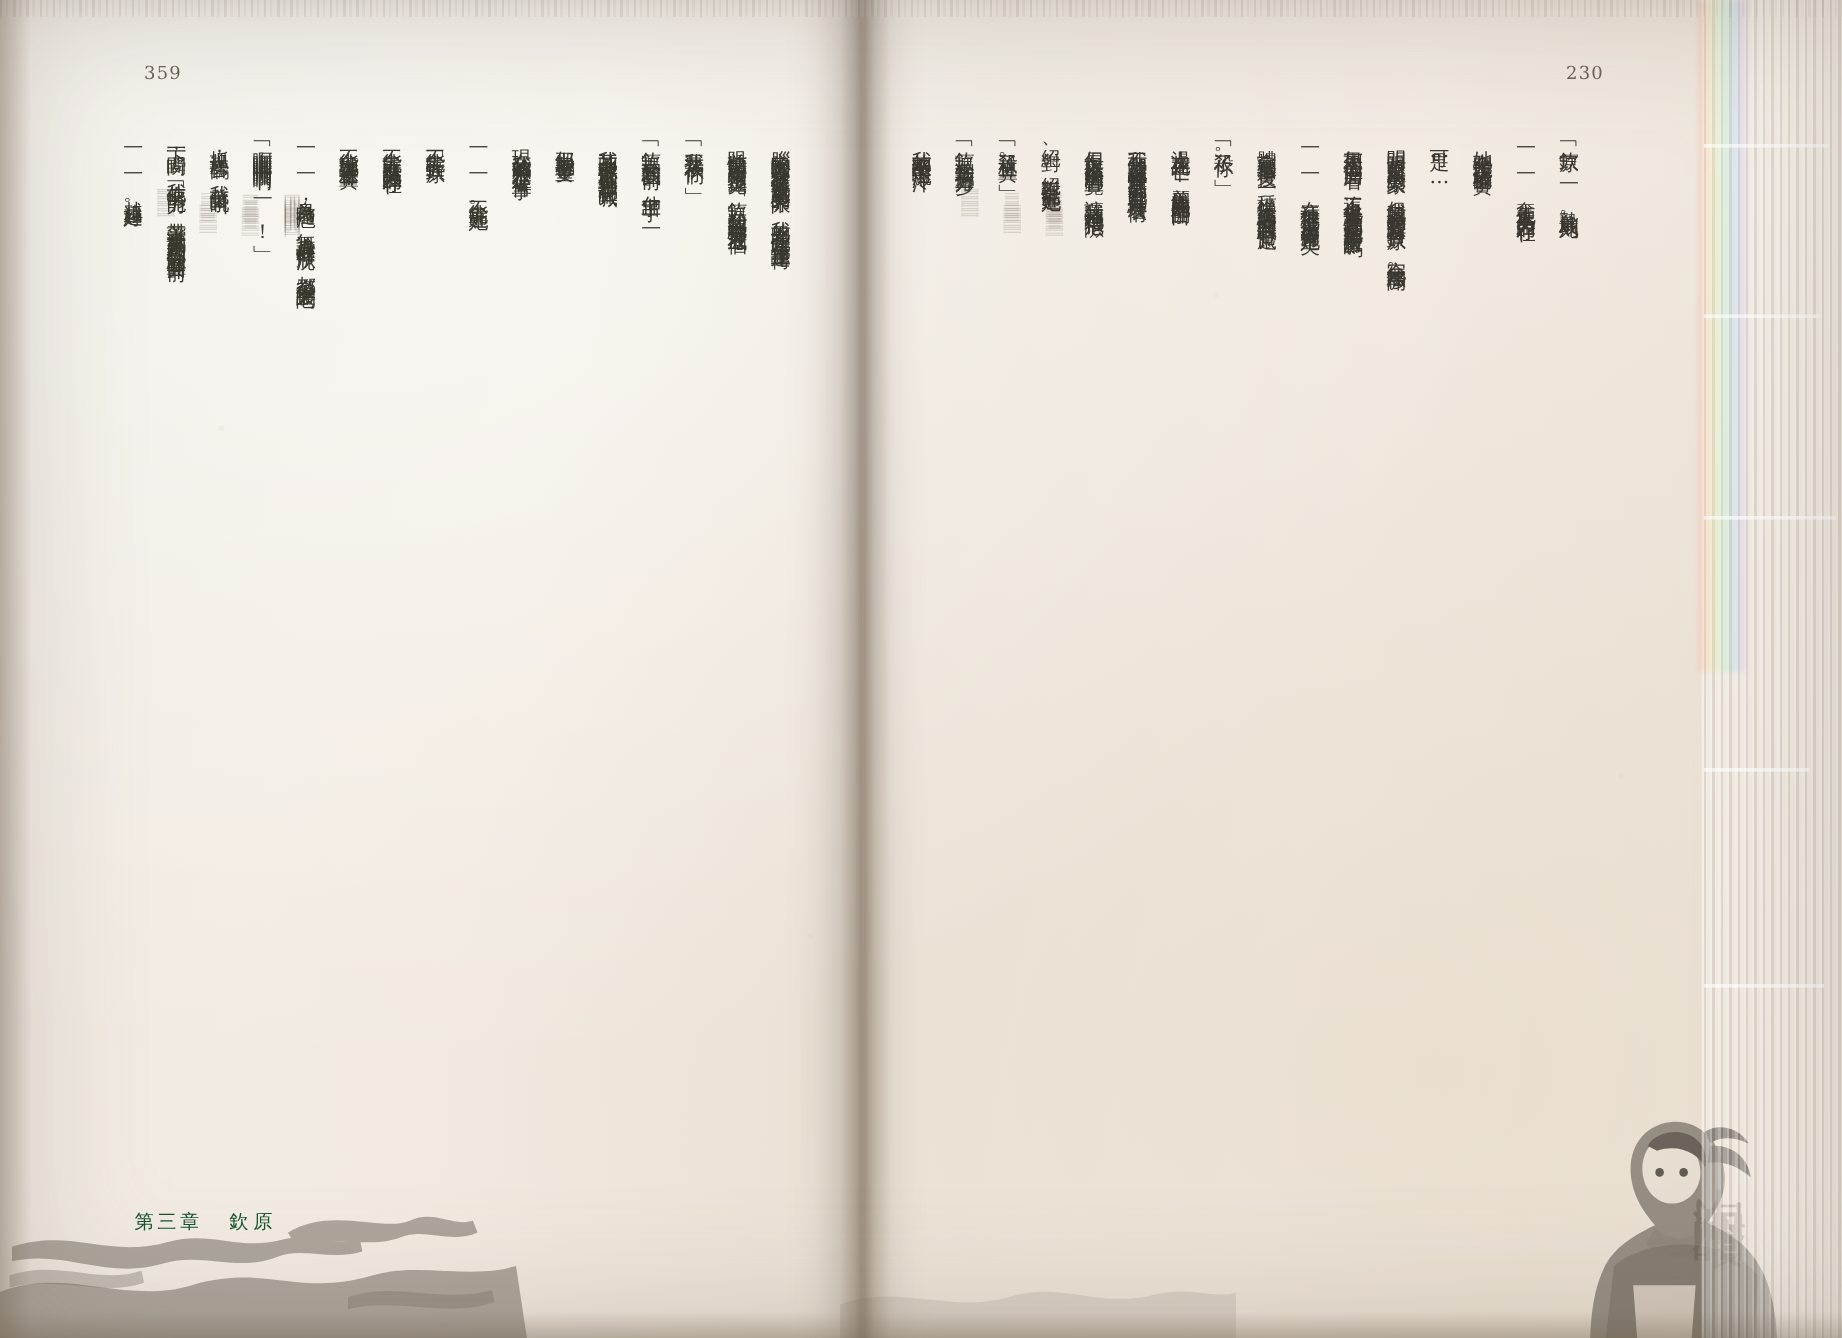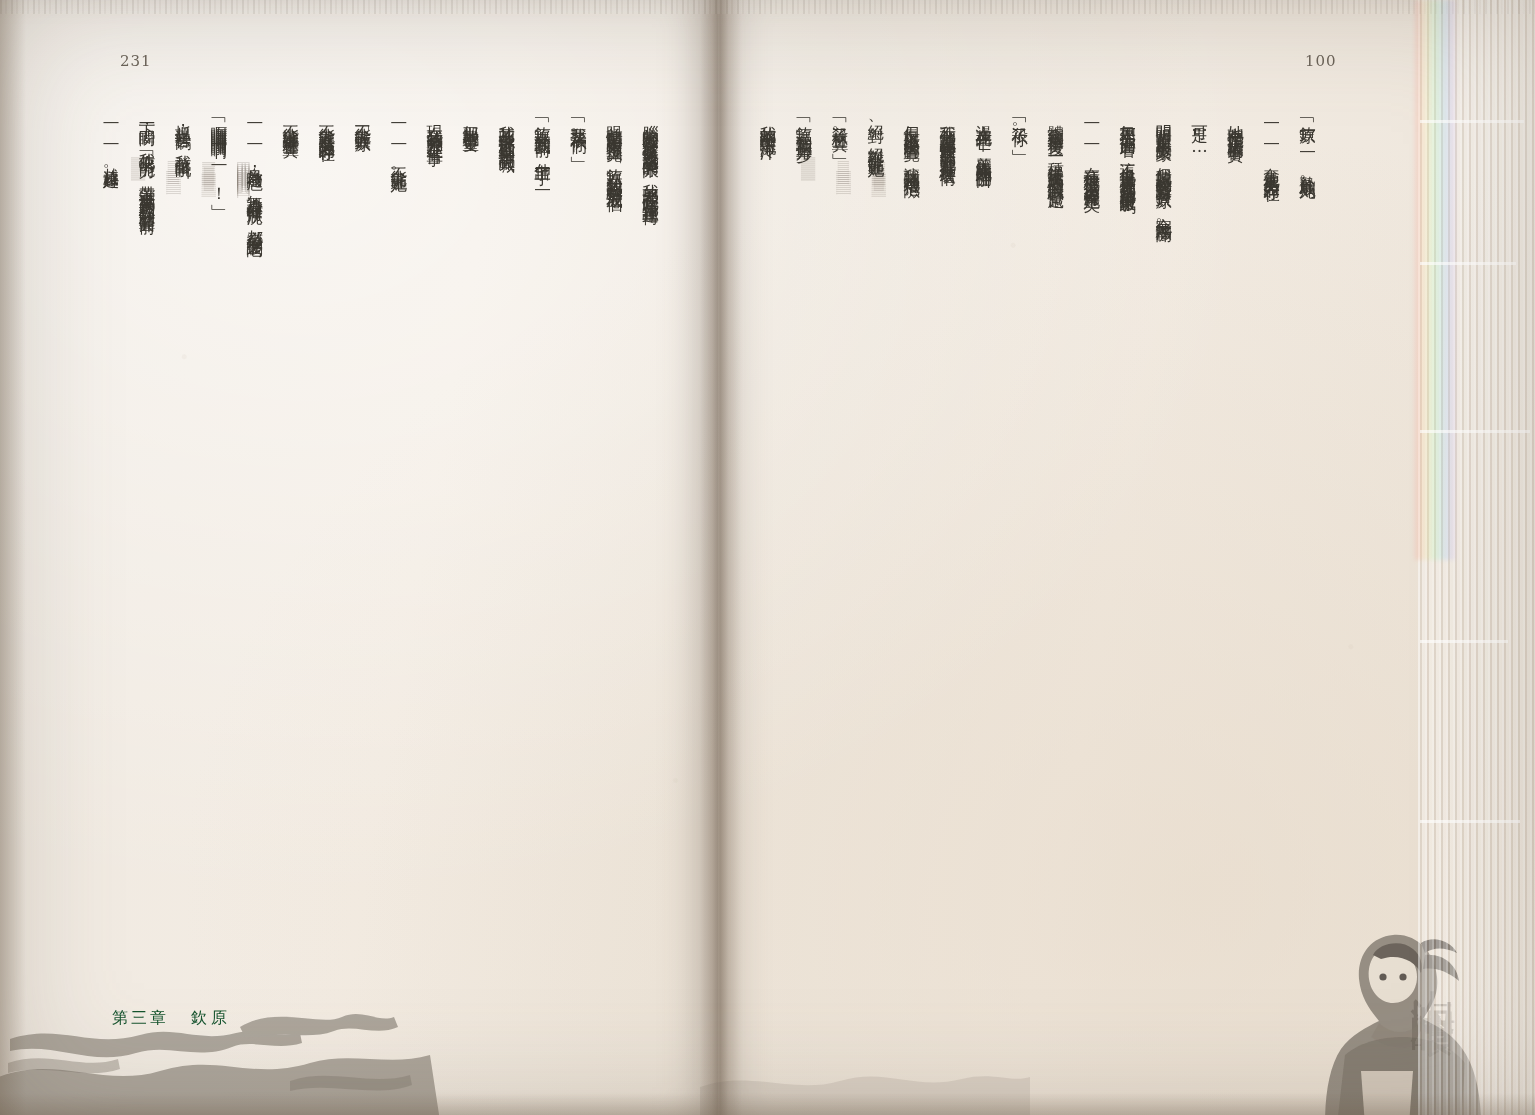--- a/index.html
+++ b/index.html
@@ -256,22 +256,22 @@
   <div class="scan-top"></div>
 
   <div class="ghost ghost-left">一一一一一一一一一一一一
 二二二二二二二二二二二二
 三三三三三三三三三三三三
 四四四四四四四四四四四四</div>
   <div class="ghost ghost-right">一一一一一一一一一一一一
 二二二二二二二二二二二二
 三三三三三三三三三三三三</div>
 
-  <div class="folio folio-left">231</div>
-  <div class="folio folio-right">100</div>
+  <div class="folio folio-left">359</div>
+  <div class="folio folio-right">230</div>
 
   <div class="vcols vcols-left"><p>腦中的嗡吵聲終於突破了我所能忍受的界限，我的思考在此時完全停止運轉。</p><p>眼前情景開始大幅度搖晃。「欽原」在我的視線中分裂成三個。</p><p>「我要殺了你們。」</p><p>「欽原」來到我面前，伸出了手——</p><p>我的耳中似乎依稀聽到洪音鵲在大喊。</p><p>但那些都不重要。</p><p>現在我的腦中只存在著一件事。</p><p>——不能靠近她。</p><p>不能靠近「欽原」。</p><p>不能靠近這麼危險的存在。</p><p>不能讓她靠近林三翼！</p><p>——身為隨扈，無論身處任何狀況，都必須保護老闆。</p><p>「啊啊啊啊啊啊啊啊啊——！」</p><p>抓起洪音鵲，我發出吼叫</p><p>下一瞬間，我使出「能力」，帶著洪音鵲來到了校門外的林三翼面前。</p><p>——越遠越好。</p></div>
   <div class="vcols vcols-right"><p>「欽原」——鷙鳥戢則死。</p><p>——奪走他人生命力的存在。</p><p>她完全體現了這樣的事實。</p><p>可是……</p><p>明明眼前是末日般的景象，但我的目光仍舊緊緊盯著「欽原」，完全無法移開。</p><p>如果從另一個層面看，這不也像是世界萬物都為她的美所折服嗎？</p><p>——在這種危機下竟然還會覺得她美？</p><p>體會到這個事實後，一種從未體會過的恐懼自我心中竄起。</p><p>「殺了你。」</p><p>漫步在死亡中，美麗無比的死神開了口。</p><p>我不知道隱藏在蜜蜂面具底下的她究竟是什麼表情。</p><p>但長久以來鍛鍊出的直覺，讓我知道她很危險。</p><p>絕對、絕對不能靠近她。</p><p>「殺了林三翼。」</p><p>「欽原」走到我前方三步。</p><p>我的額上不斷流下冷汗。</p></div>
 
   <div class="chapter-foot">
     <span>第三章</span><span class="ch-title">欽原</span>
   </div>
 
   <svg class="ink-wave" viewBox="0 0 470 190">
     <g fill="#5d564c" opacity="0.55">

